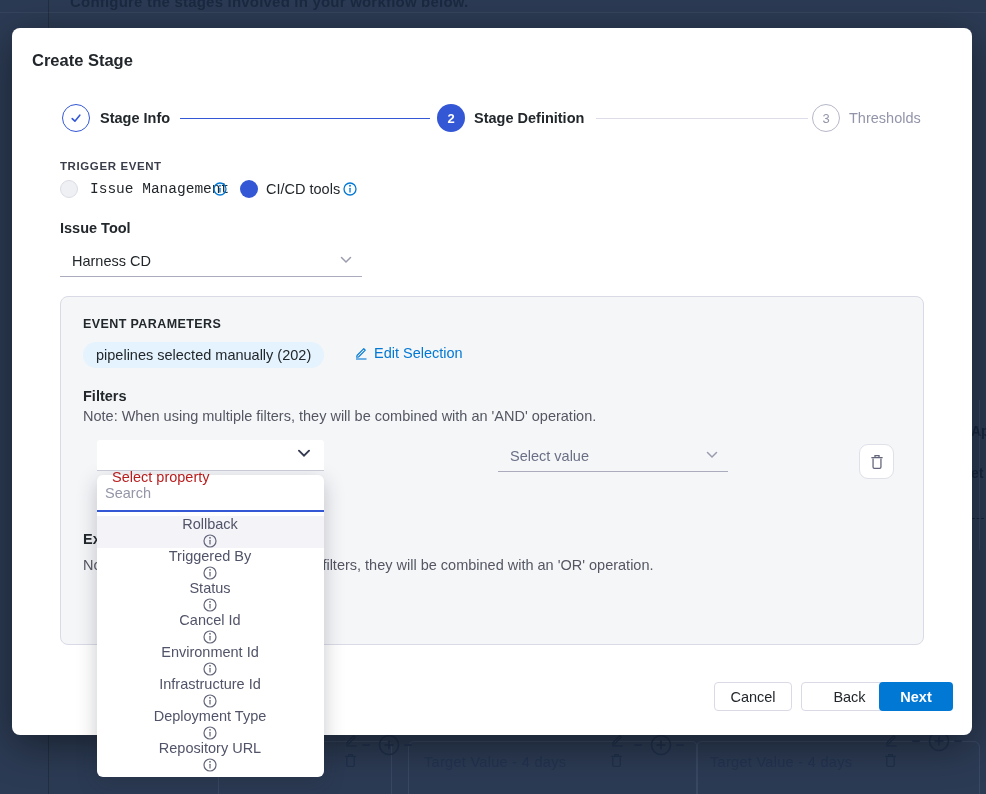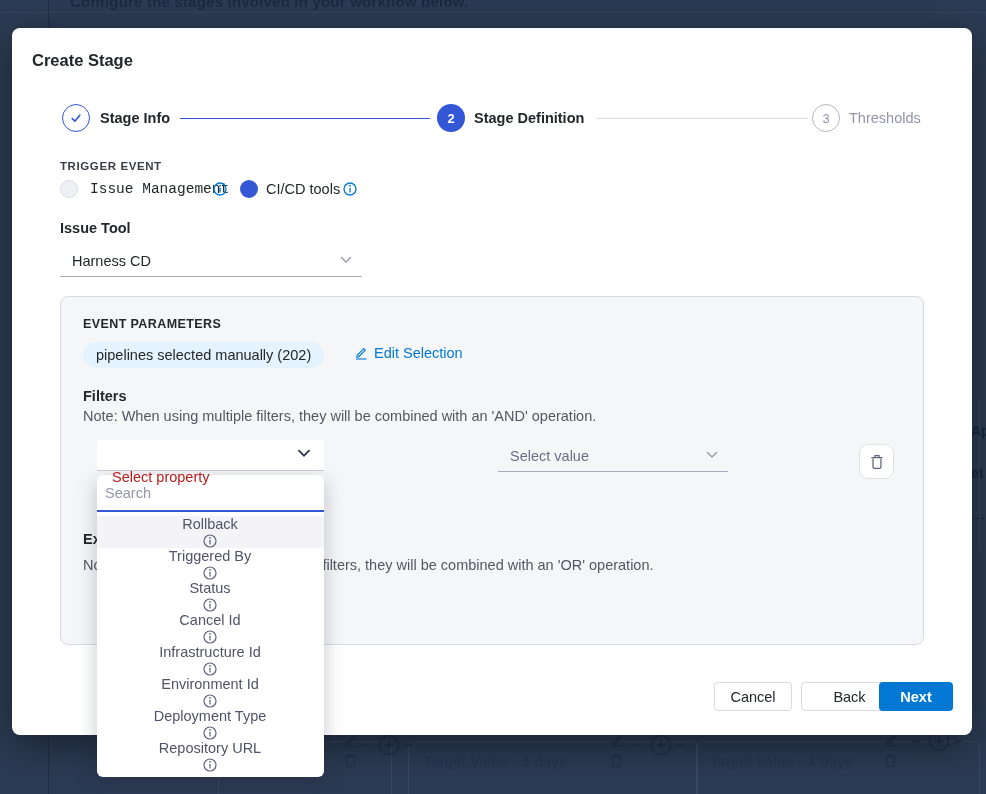--- a/index.html
+++ b/index.html
@@ -326,40 +326,40 @@
         <span>Cancel Id</span>
         <span class="icn info-gray">
             <svg width="14" height="14" viewBox="0 0 14 14">
               <circle cx="7" cy="7" r="6" fill="none" stroke="currentColor" stroke-width="1.2"></circle>
               <line x1="7" y1="6.3" x2="7" y2="10" stroke="currentColor" stroke-width="1.2" stroke-linecap="round"></line>
               <circle cx="7" cy="3.8" r="0.9" fill="currentColor"></circle>
             </svg>
           </span>
       </div>
       <div class="popup-item">
+        <span>Environment Id</span>
+        <span class="icn info-gray">
+            <svg width="14" height="14" viewBox="0 0 14 14">
+              <circle cx="7" cy="7" r="6" fill="none" stroke="currentColor" stroke-width="1.2"></circle>
+              <line x1="7" y1="6.3" x2="7" y2="10" stroke="currentColor" stroke-width="1.2" stroke-linecap="round"></line>
+              <circle cx="7" cy="3.8" r="0.9" fill="currentColor"></circle>
+            </svg>
+          </span>
+      </div>
+      <div class="popup-item">
         <span>Infrastructure Id</span>
         <span class="icn info-gray">
             <svg width="14" height="14" viewBox="0 0 14 14">
               <circle cx="7" cy="7" r="6" fill="none" stroke="currentColor" stroke-width="1.2"></circle>
               <line x1="7" y1="6.3" x2="7" y2="10" stroke="currentColor" stroke-width="1.2" stroke-linecap="round"></line>
               <circle cx="7" cy="3.8" r="0.9" fill="currentColor"></circle>
             </svg>
           </span>
       </div>
       <div class="popup-item">
-        <span>Environment Id</span>
-        <span class="icn info-gray">
-            <svg width="14" height="14" viewBox="0 0 14 14">
-              <circle cx="7" cy="7" r="6" fill="none" stroke="currentColor" stroke-width="1.2"></circle>
-              <line x1="7" y1="6.3" x2="7" y2="10" stroke="currentColor" stroke-width="1.2" stroke-linecap="round"></line>
-              <circle cx="7" cy="3.8" r="0.9" fill="currentColor"></circle>
-            </svg>
-          </span>
-      </div>
-      <div class="popup-item">
         <span>Deployment Type</span>
         <span class="icn info-gray">
             <svg width="14" height="14" viewBox="0 0 14 14">
               <circle cx="7" cy="7" r="6" fill="none" stroke="currentColor" stroke-width="1.2"></circle>
               <line x1="7" y1="6.3" x2="7" y2="10" stroke="currentColor" stroke-width="1.2" stroke-linecap="round"></line>
               <circle cx="7" cy="3.8" r="0.9" fill="currentColor"></circle>
             </svg>
           </span>
       </div>
       <div class="popup-item">

